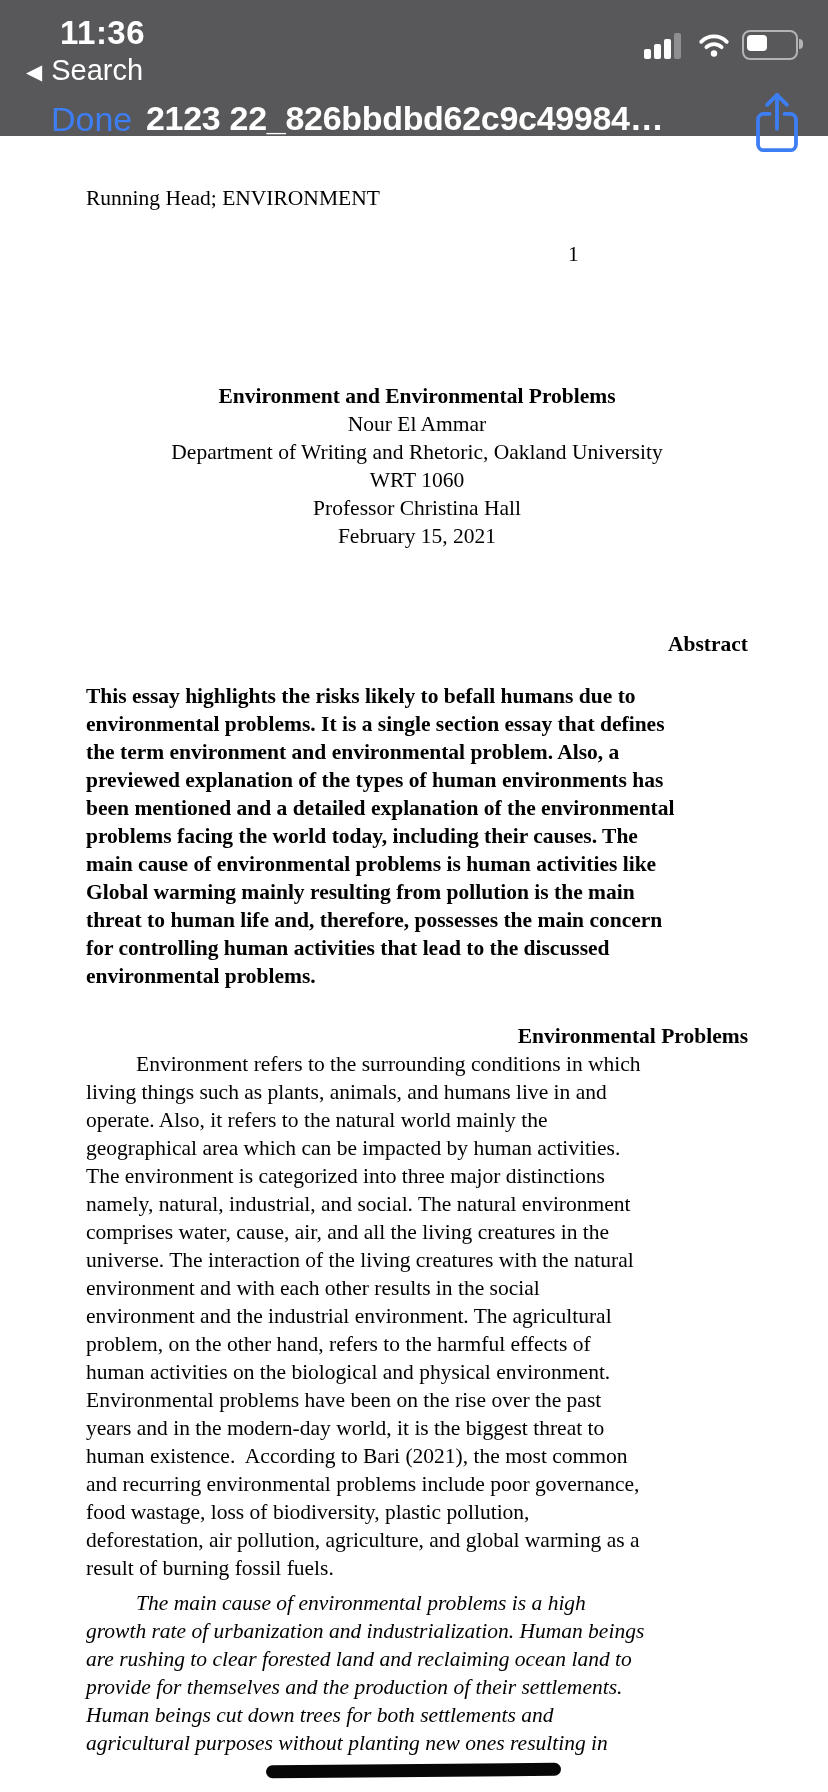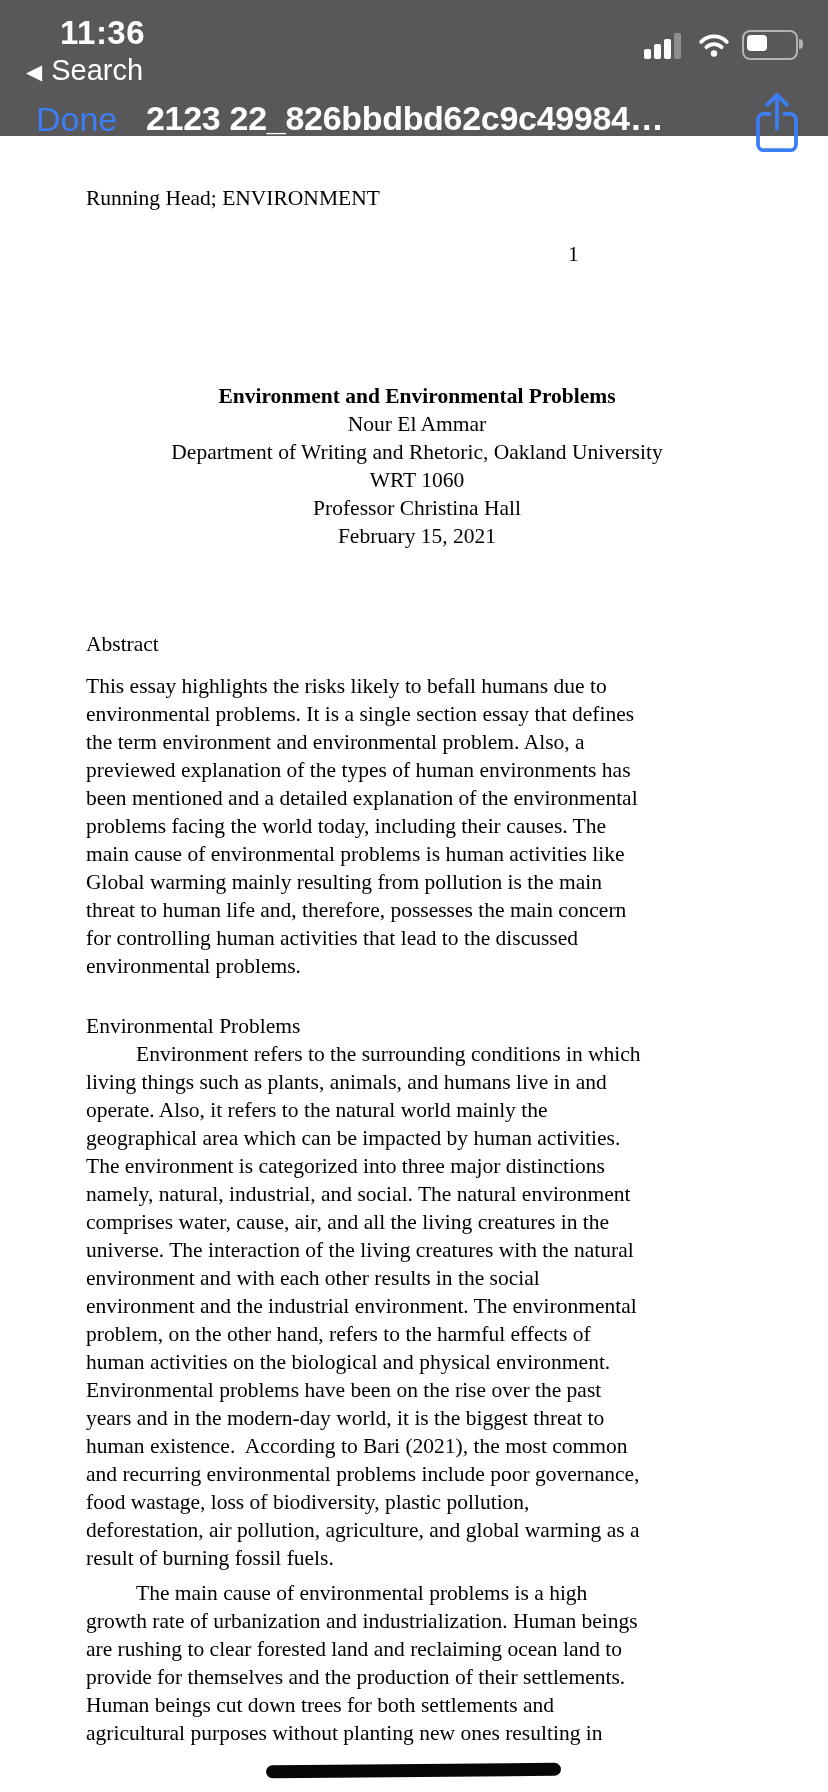--- a/index.html
+++ b/index.html
@@ -34,21 +34,21 @@
   }
   .battery { position:relative; width:52px; height:26px;
     border:2px solid rgba(255,255,255,.55); border-radius:8px; }
   .battery .fill { position:absolute; left:3px; top:3px; width:20px; height:16px;
     background:#ffffff; border-radius:4px; }
   .battery .nub { position:absolute; right:-7px; top:7px; width:4px; height:10px;
     background:rgba(255,255,255,.55); border-radius:0 4px 4px 0; }
 
   
   .done {
-    position:absolute; left:36px; top:100px;
+    position:absolute; left:51px; top:100px;
     font-size:34px; font-weight:400; color:#3d7ef5;
     background:none; border:none; padding:0; cursor:pointer;
     font-family:inherit;
   }
   .doc-title {
     position:absolute; left:146px; top:99px; width:560px;
     font-size:34px; font-weight:700; color:#ffffff;
     white-space:nowrap; overflow:hidden; letter-spacing:-.3px;
   }
   .share {
@@ -62,25 +62,25 @@
     box-sizing:border-box; padding:2px 80px 0 86px;
     background:#ffffff; color:#000000;
     font-family:"Liberation Serif", serif;
     font-size:21.5px; line-height:28px;
   }
   .line, .running-head, .page-number { white-space:pre; }
   .running-head { }
   .page-number { margin-top:28px; padding-left:482px; }
   .title-block { margin-top:114px; text-align:center; }
   .doc-heading { font-weight:700; }
-  .section-heading { font-weight:400; text-align:left; }
+  .section-heading { font-weight:700; text-align:right; }
   .abstract-h { margin-top:80px; }
-  .para-abstract { margin-top:14px; }
+  .para-abstract { margin-top:24px;font-weight:bold; }
   .body-h { margin-top:32px; }
-  .para2 { margin-top:7px; }
+  .para2 { margin-top:7px;font-style:italic; }
   .para .line.first { padding-left:50px; }
 
   
   .marker {
     position:absolute; left:266px; top:1764px; width:295px; height:13px;
     background:#070707; border-radius:8px; transform:rotate(-0.5deg); z-index:3;
   }
 </style>
 </head>
 <body>
@@ -165,21 +165,21 @@
     <div class="para">
         <div class="line first">Environment refers to the surrounding conditions in which</div>
         <div class="line">living things such as plants, animals, and humans live in and</div>
         <div class="line">operate. Also, it refers to the natural world mainly the</div>
         <div class="line">geographical area which can be impacted by human activities.</div>
         <div class="line">The environment is categorized into three major distinctions</div>
         <div class="line">namely, natural, industrial, and social. The natural environment</div>
         <div class="line">comprises water, cause, air, and all the living creatures in the</div>
         <div class="line">universe. The interaction of the living creatures with the natural</div>
         <div class="line">environment and with each other results in the social</div>
-        <div class="line">environment and the industrial environment. The environmental</div>
+        <div class="line">environment and the industrial environment. The agricultural</div>
         <div class="line">problem, on the other hand, refers to the harmful effects of</div>
         <div class="line">human activities on the biological and physical environment.</div>
         <div class="line">Environmental problems have been on the rise over the past</div>
         <div class="line">years and in the modern-day world, it is the biggest threat to</div>
         <div class="line">human existence.  According to Bari (2021), the most common</div>
         <div class="line">and recurring environmental problems include poor governance,</div>
         <div class="line">food wastage, loss of biodiversity, plastic pollution,</div>
         <div class="line">deforestation, air pollution, agriculture, and global warming as a</div>
         <div class="line">result of burning fossil fuels.</div>
       </div>

